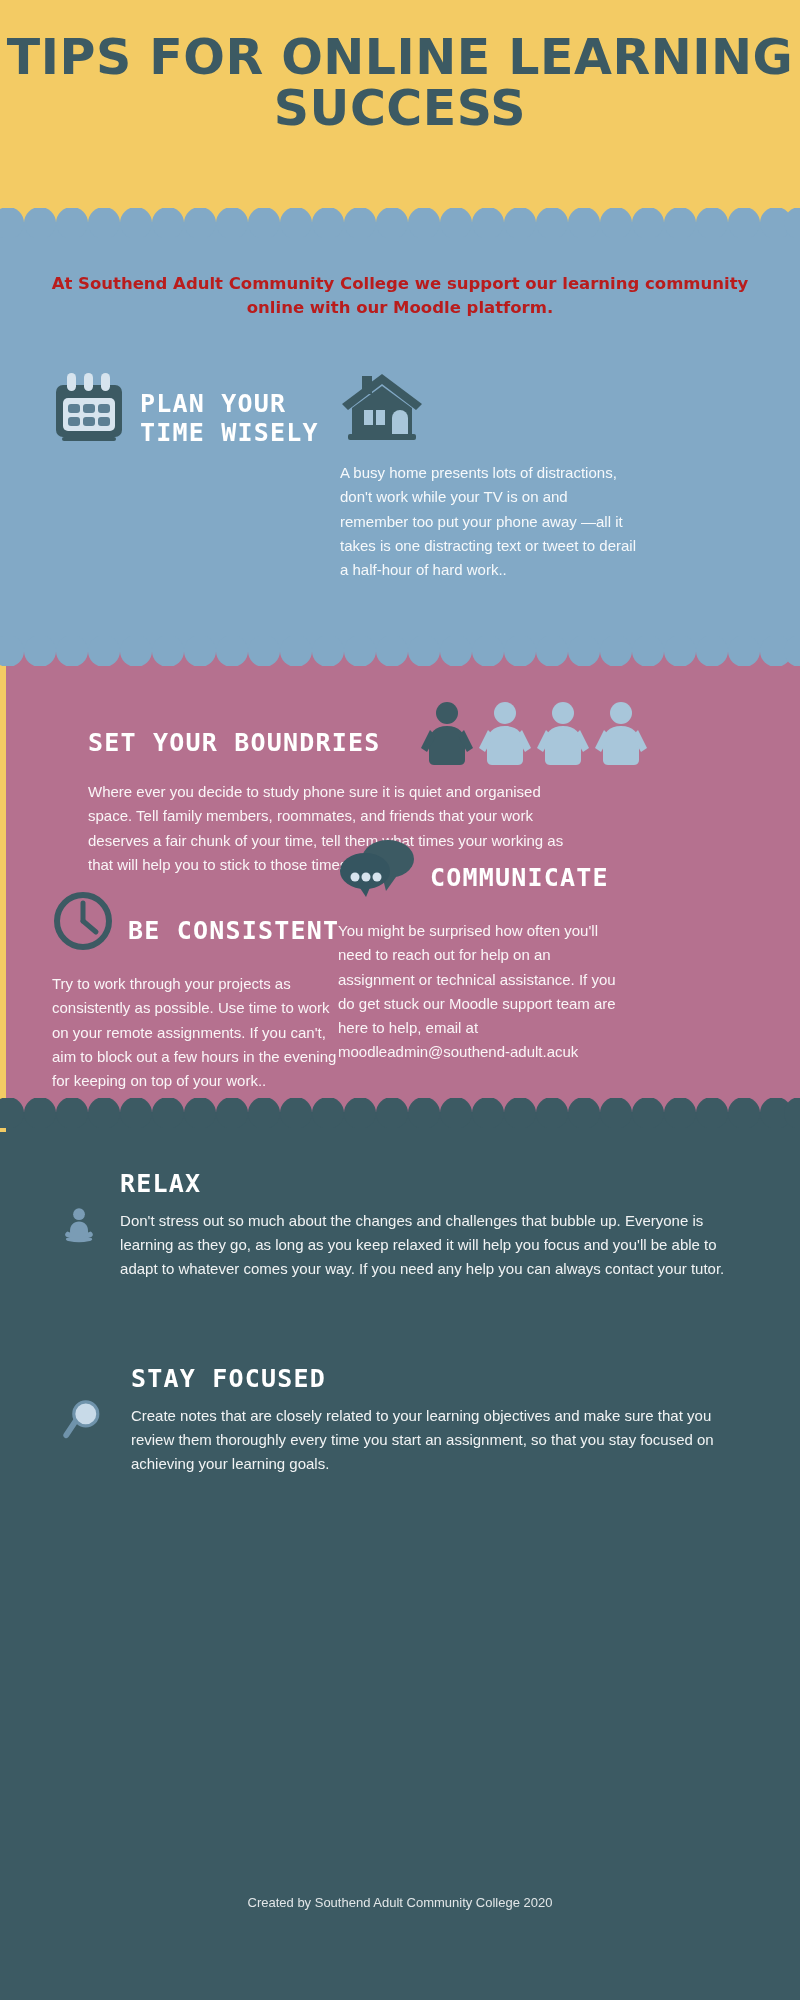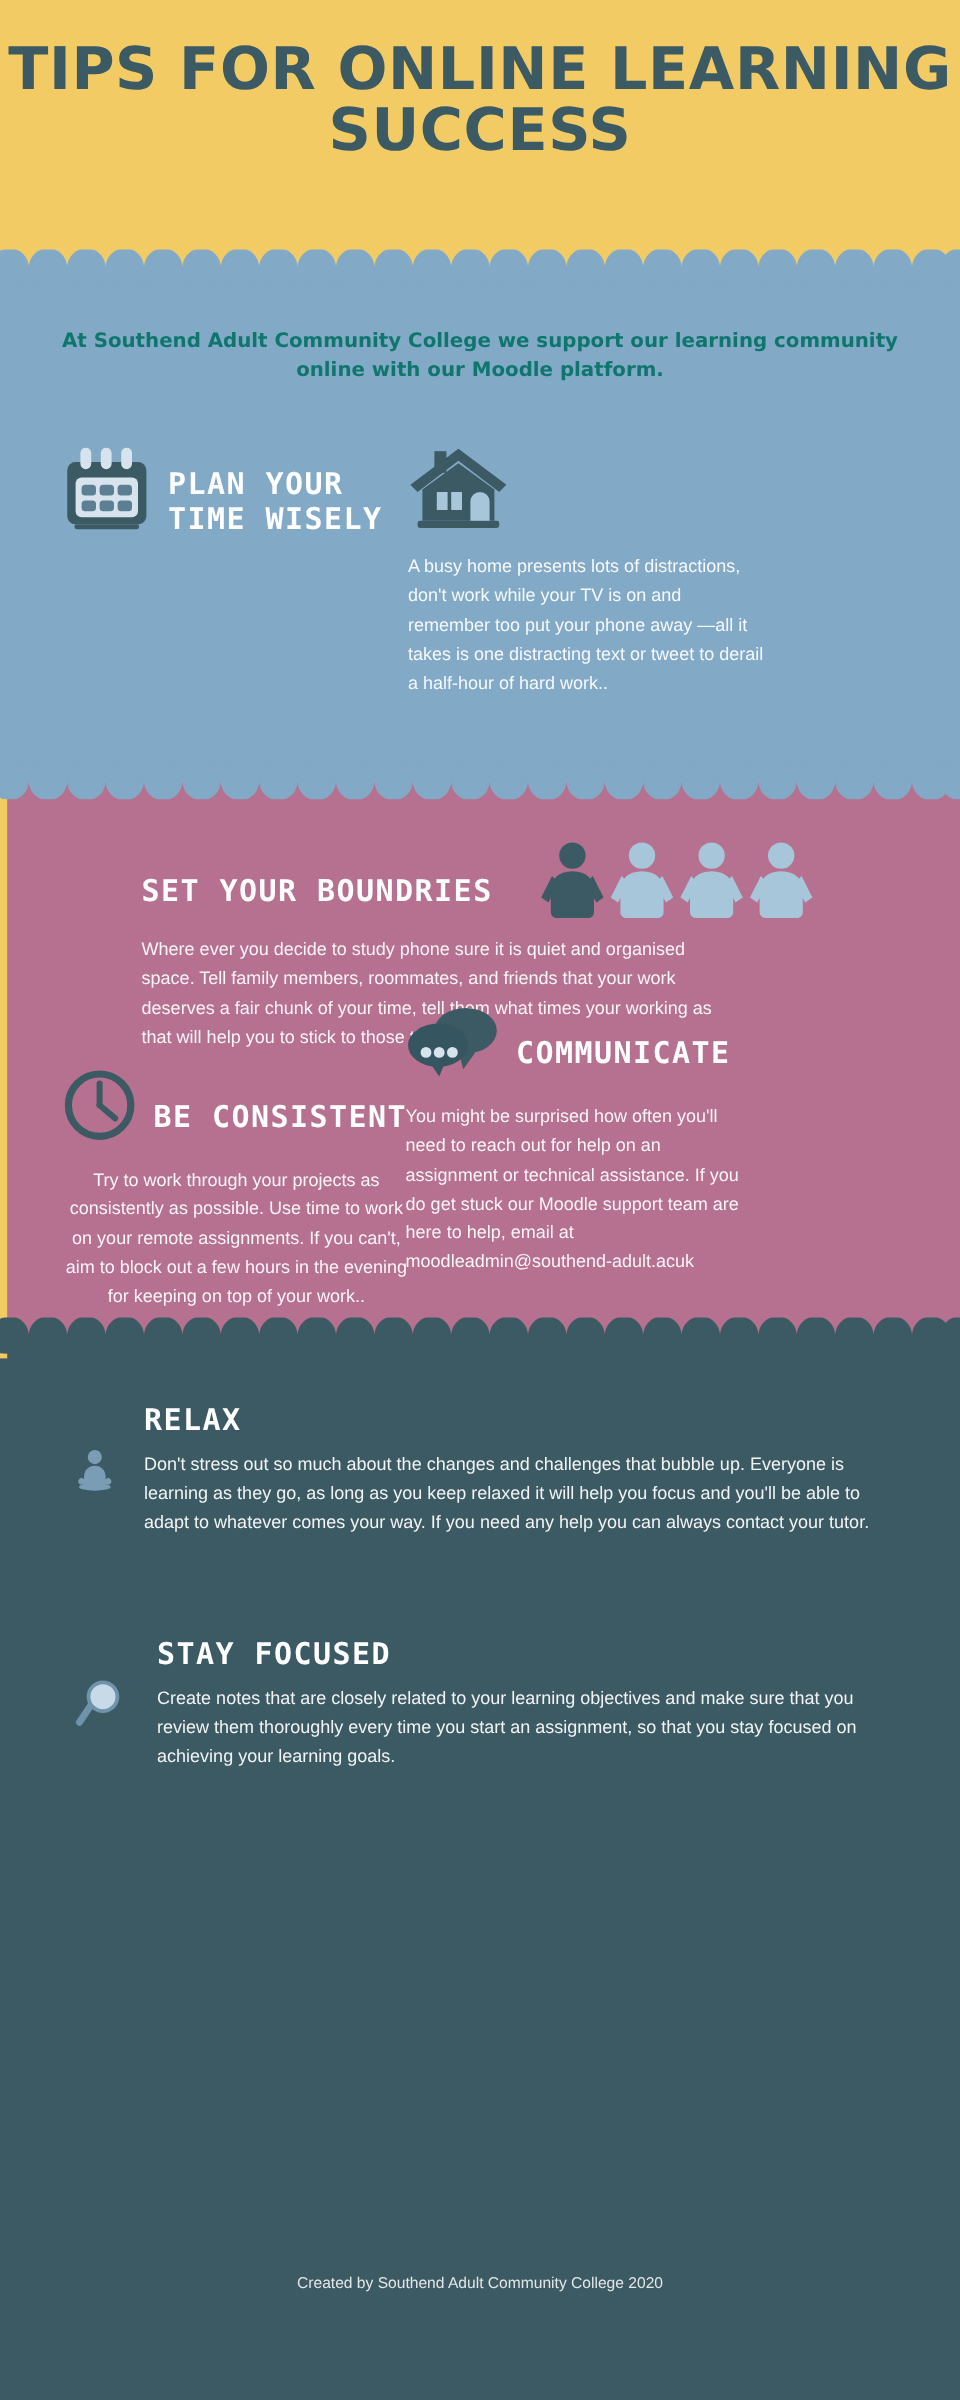--- a/index.html
+++ b/index.html
@@ -31,21 +31,21 @@
     text-align:center; color:#3c5a63;
     font-family:"DejaVu Sans", sans-serif;
     font-weight:bold; font-size:49px; line-height:1.05;
     letter-spacing:0.5px; text-transform:uppercase;
     z-index:6;
   }
 
   
   .intro {
     position:absolute; top:272px; left:30px; width:740px;
-    text-align:center; color:#0f766e;
+    text-align:center; color:#b91c1c;
     font-family:"DejaVu Sans", sans-serif;
     font-weight:bold; font-size:16.5px; line-height:1.45;
     z-index:6;
   }
 
   
   .tip { position:absolute; z-index:6; }
   .tip-head { display:flex; align-items:center; gap:14px; }
   .tip-icon { flex:0 0 auto; display:block; }
   .tip-title {
@@ -60,27 +60,27 @@
     font-size:15px; line-height:1.62; font-weight:300;
   }
 
   
   .tip-plan { top:370px; left:52px;  width:300px; }
   .tip-plan .tip-body { margin-top:24px; }
   .tip-dist { top:370px; left:340px; width:300px; }
   .tip-dist .tip-body { margin-top:19px; }
 
   
-  .tip-bound { top:700px; left:118px; width:600px; }
+  .tip-bound { top:700px; left:88px; width:600px; }
   .tip-bound .tip-head { justify-content:flex-start; gap:40px; }
   .tip-bound .tip-body { margin-top:14px; width:500px; }
 
   
   .tip-cons { top:890px; left:52px;  width:290px; }
-  .tip-cons .tip-body { margin-top:20px;text-align:center; }
+  .tip-cons .tip-body { margin-top:20px; }
   .tip-comm { top:837px; left:338px; width:290px; }
   .tip-comm .tip-body { margin-top:20px; }
 
   
   .tip-relax { top:1150px; left:60px; width:680px; }
   .tip-focus { top:1345px; left:60px; width:680px; }
   .row2 { display:flex; align-items:flex-end; gap:22px; }
   .row2 .col-txt { flex:1 1 auto; }
   .row2 .tip-title { margin-bottom:10px; }
 

